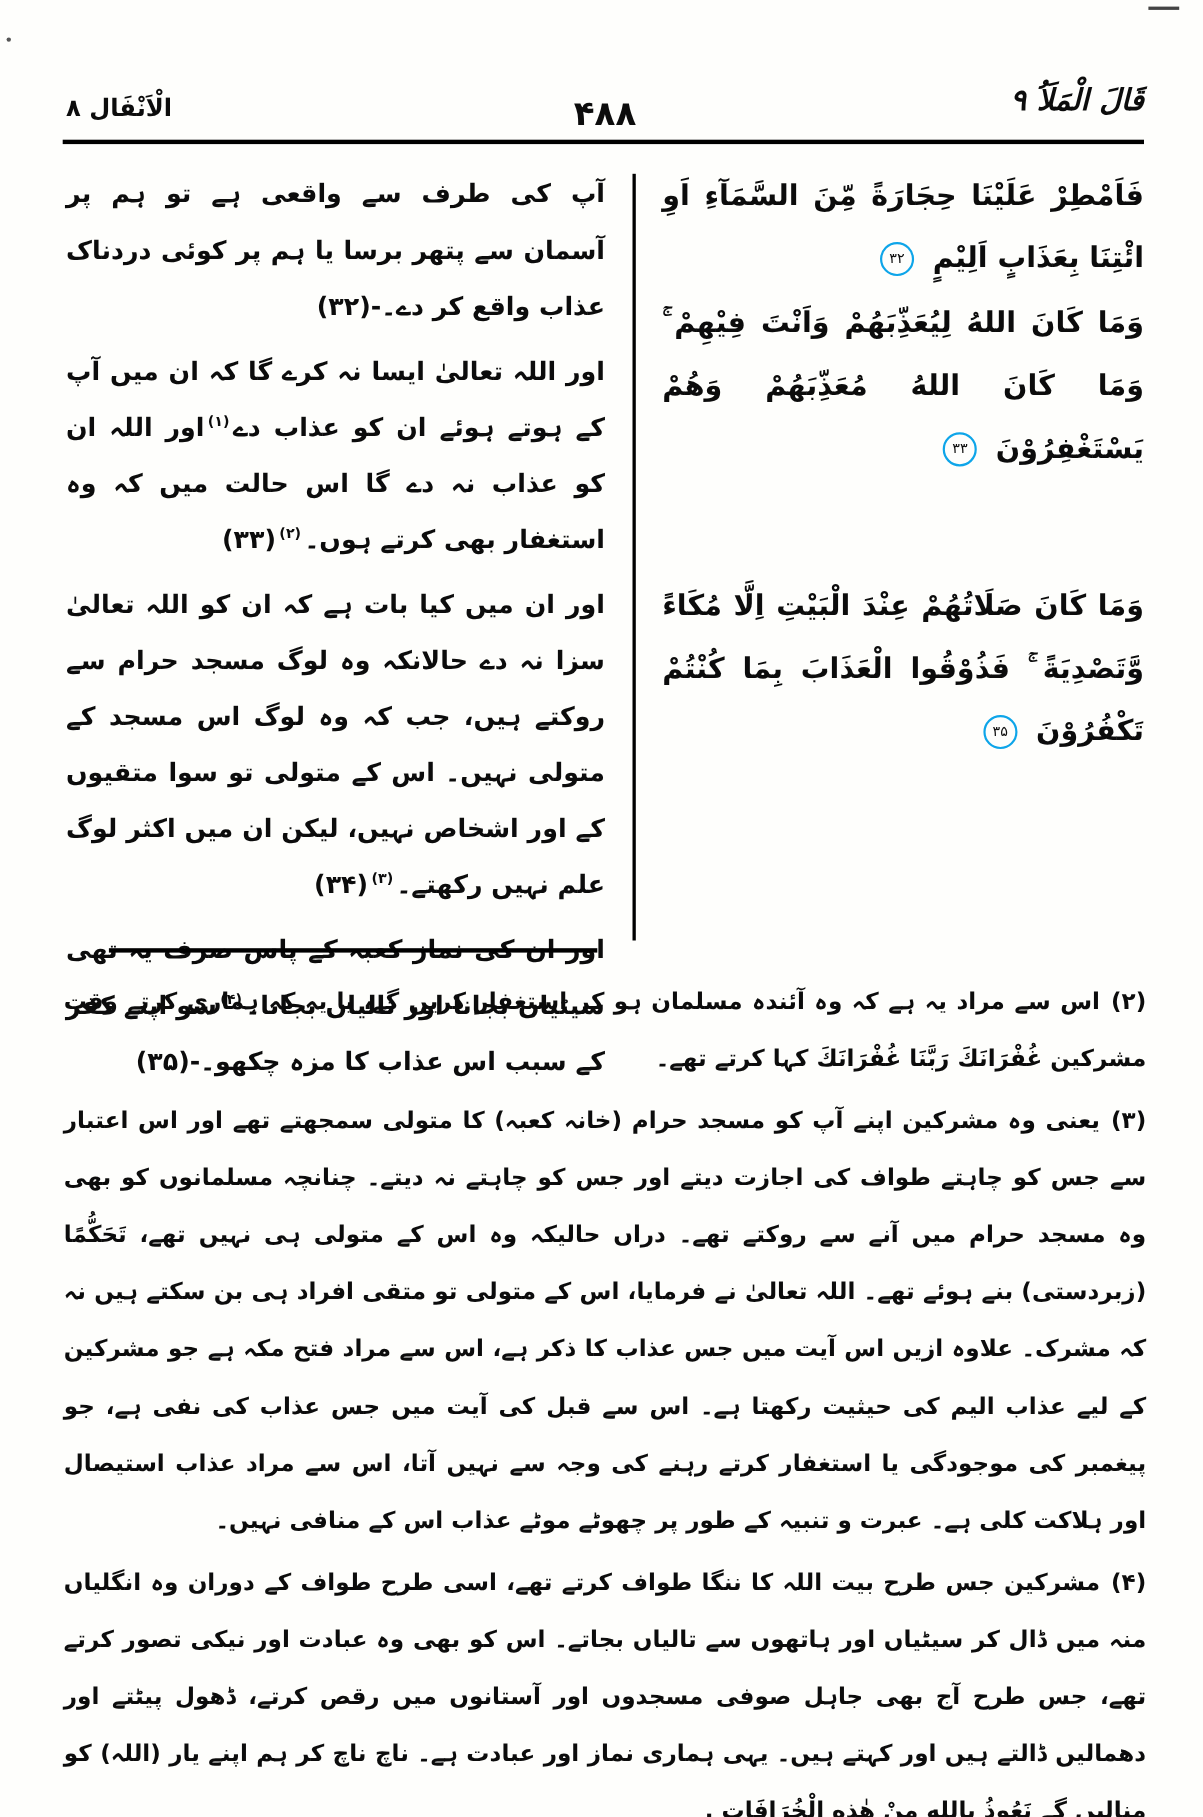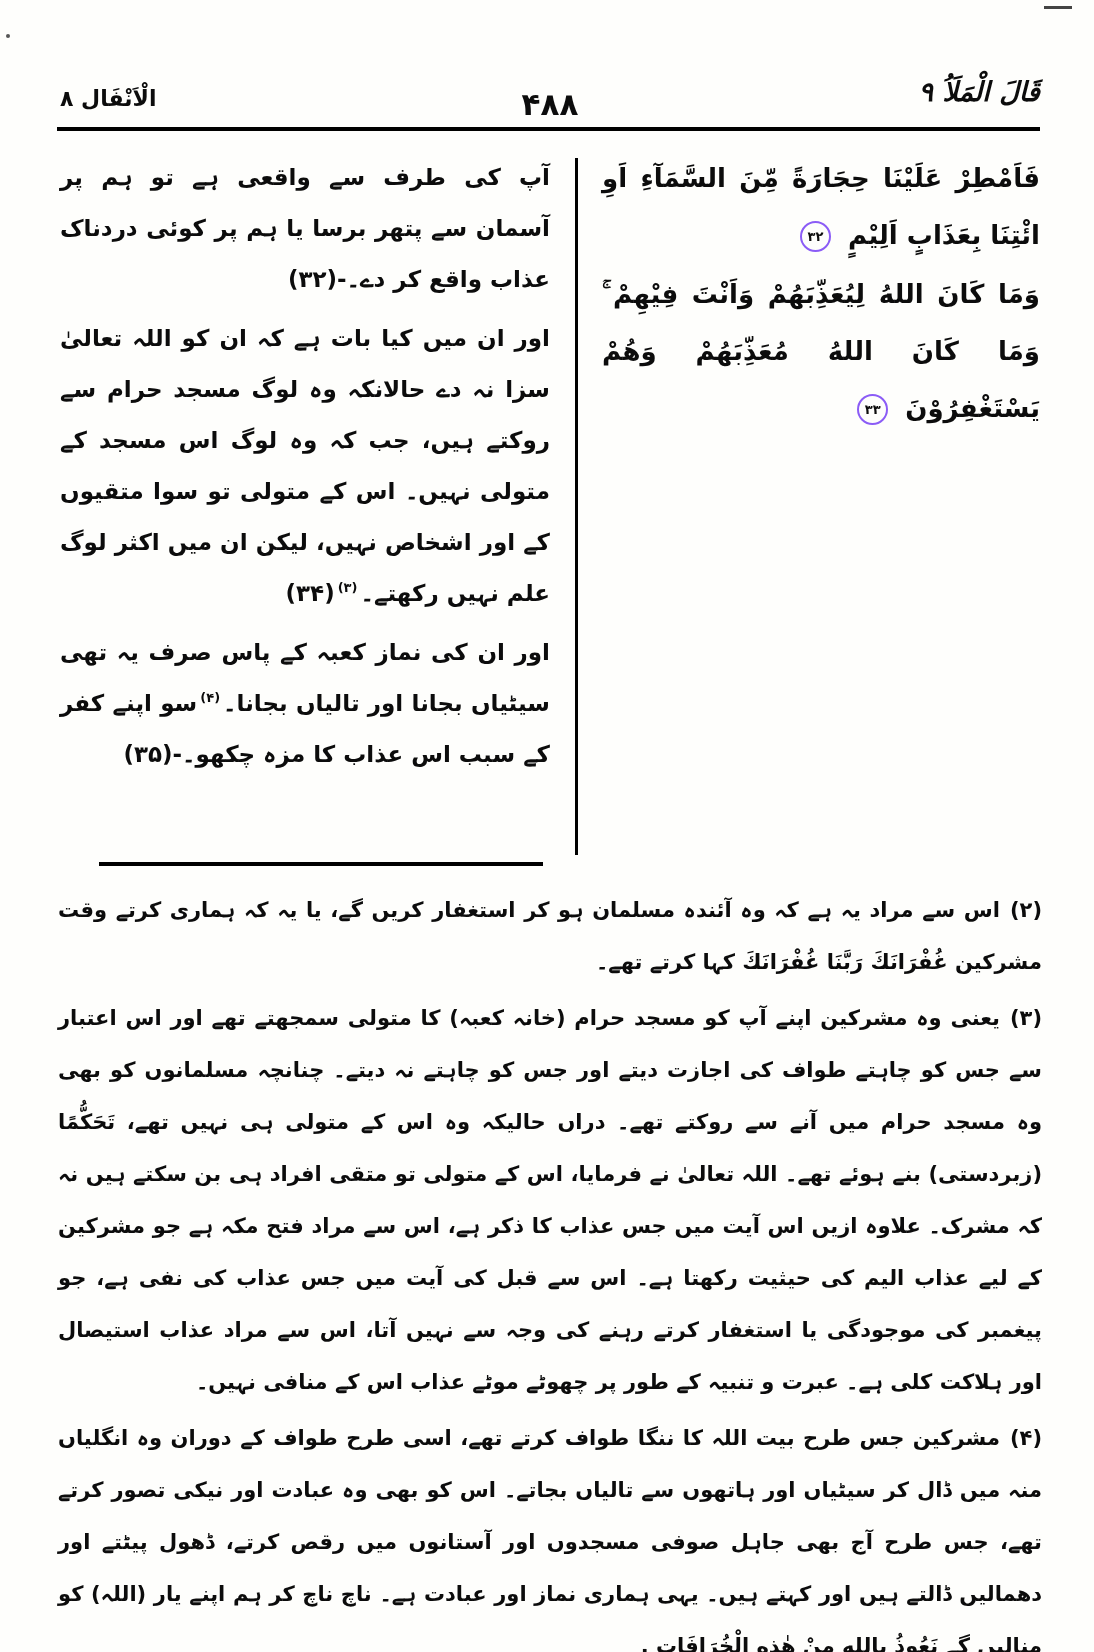--- a/index.html
+++ b/index.html
@@ -76,24 +76,24 @@
   }
   .ayah { margin: 0 0 2px 0; }
   .ayah.v3 { margin-top: 48px; }
   .ayah.v4 { margin-top: 86px; }
   .ayah-circle {
     display: inline-flex;
     align-items: center;
     justify-content: center;
     width: 27px;
     height: 27px;
-    border: 2px solid #8b5cf6;
+    border: 2px solid #0ea5e9;
     border-radius: 50%;
     font-size: 13px;
-    font-weight: bold;
+    font-weight: normal;
     line-height: 1;
     margin-inline-start: 8px;
     vertical-align: middle;
     letter-spacing: 0;
   }
   
   .urdu-col {
     position: absolute;
     top: 152px;
     left: 60px;
@@ -169,27 +169,34 @@
 
   <section class="quran-col" dir="rtl">
     <p class="ayah v1">
       <span>فَاَمْطِرْ عَلَيْنَا حِجَارَةً مِّنَ السَّمَآءِ اَوِ ائْتِنَا بِعَذَابٍ اَلِيْمٍ</span>
       <span class="ayah-circle">۳۲</span>
     </p>
     <p class="ayah v2">
       <span>وَمَا كَانَ اللهُ لِيُعَذِّبَهُمْ وَاَنْتَ فِيْهِمْ ۚ وَمَا كَانَ اللهُ مُعَذِّبَهُمْ وَهُمْ يَسْتَغْفِرُوْنَ</span>
       <span class="ayah-circle">۳۳</span>
     </p>
+    <p class="ayah v4">
+      <span>وَمَا كَانَ صَلَاتُهُمْ عِنْدَ الْبَيْتِ اِلَّا مُكَاءً وَّتَصْدِيَةً ۚ فَذُوْقُوا الْعَذَابَ بِمَا كُنْتُمْ تَكْفُرُوْنَ</span>
+      <span class="ayah-circle">۳۵</span>
+    </p>
   </section>
 
   <section class="urdu-col" dir="rtl">
     <p>
       <span>آپ کی طرف سے واقعی ہے تو ہم پر آسمان سے پتھر برسا یا ہم پر کوئی دردناک عذاب واقع کر دے۔-(۳۲)</span>
     </p>
     <p>
+      <span>اور اللہ تعالیٰ ایسا نہ کرے گا کہ ان میں آپ کے ہوتے ہوئے ان کو عذاب دے</span><span class="fn-sup">(۱)</span><span>اور اللہ ان کو عذاب نہ دے گا اس حالت میں کہ وہ استغفار بھی کرتے ہوں۔</span><span class="fn-sup">(۲)</span><span>(۳۳)</span>
+    </p>
+    <p>
       <span>اور ان میں کیا بات ہے کہ ان کو اللہ تعالیٰ سزا نہ دے حالانکہ وہ لوگ مسجد حرام سے روکتے ہیں، جب کہ وہ لوگ اس مسجد کے متولی نہیں۔ اس کے متولی تو سوا متقیوں کے اور اشخاص نہیں، لیکن ان میں اکثر لوگ علم نہیں رکھتے۔</span><span class="fn-sup">(۳)</span><span>(۳۴)</span>
     </p>
     <p>
       <span>اور ان کی نماز کعبہ کے پاس صرف یہ تھی سیٹیاں بجانا اور تالیاں بجانا۔</span><span class="fn-sup">(۴)</span><span>سو اپنے کفر کے سبب اس عذاب کا مزہ چکھو۔-(۳۵)</span>
     </p>
   </section>
 
   <div class="fn-rule"></div>
 
   <section class="footnotes" dir="rtl">

